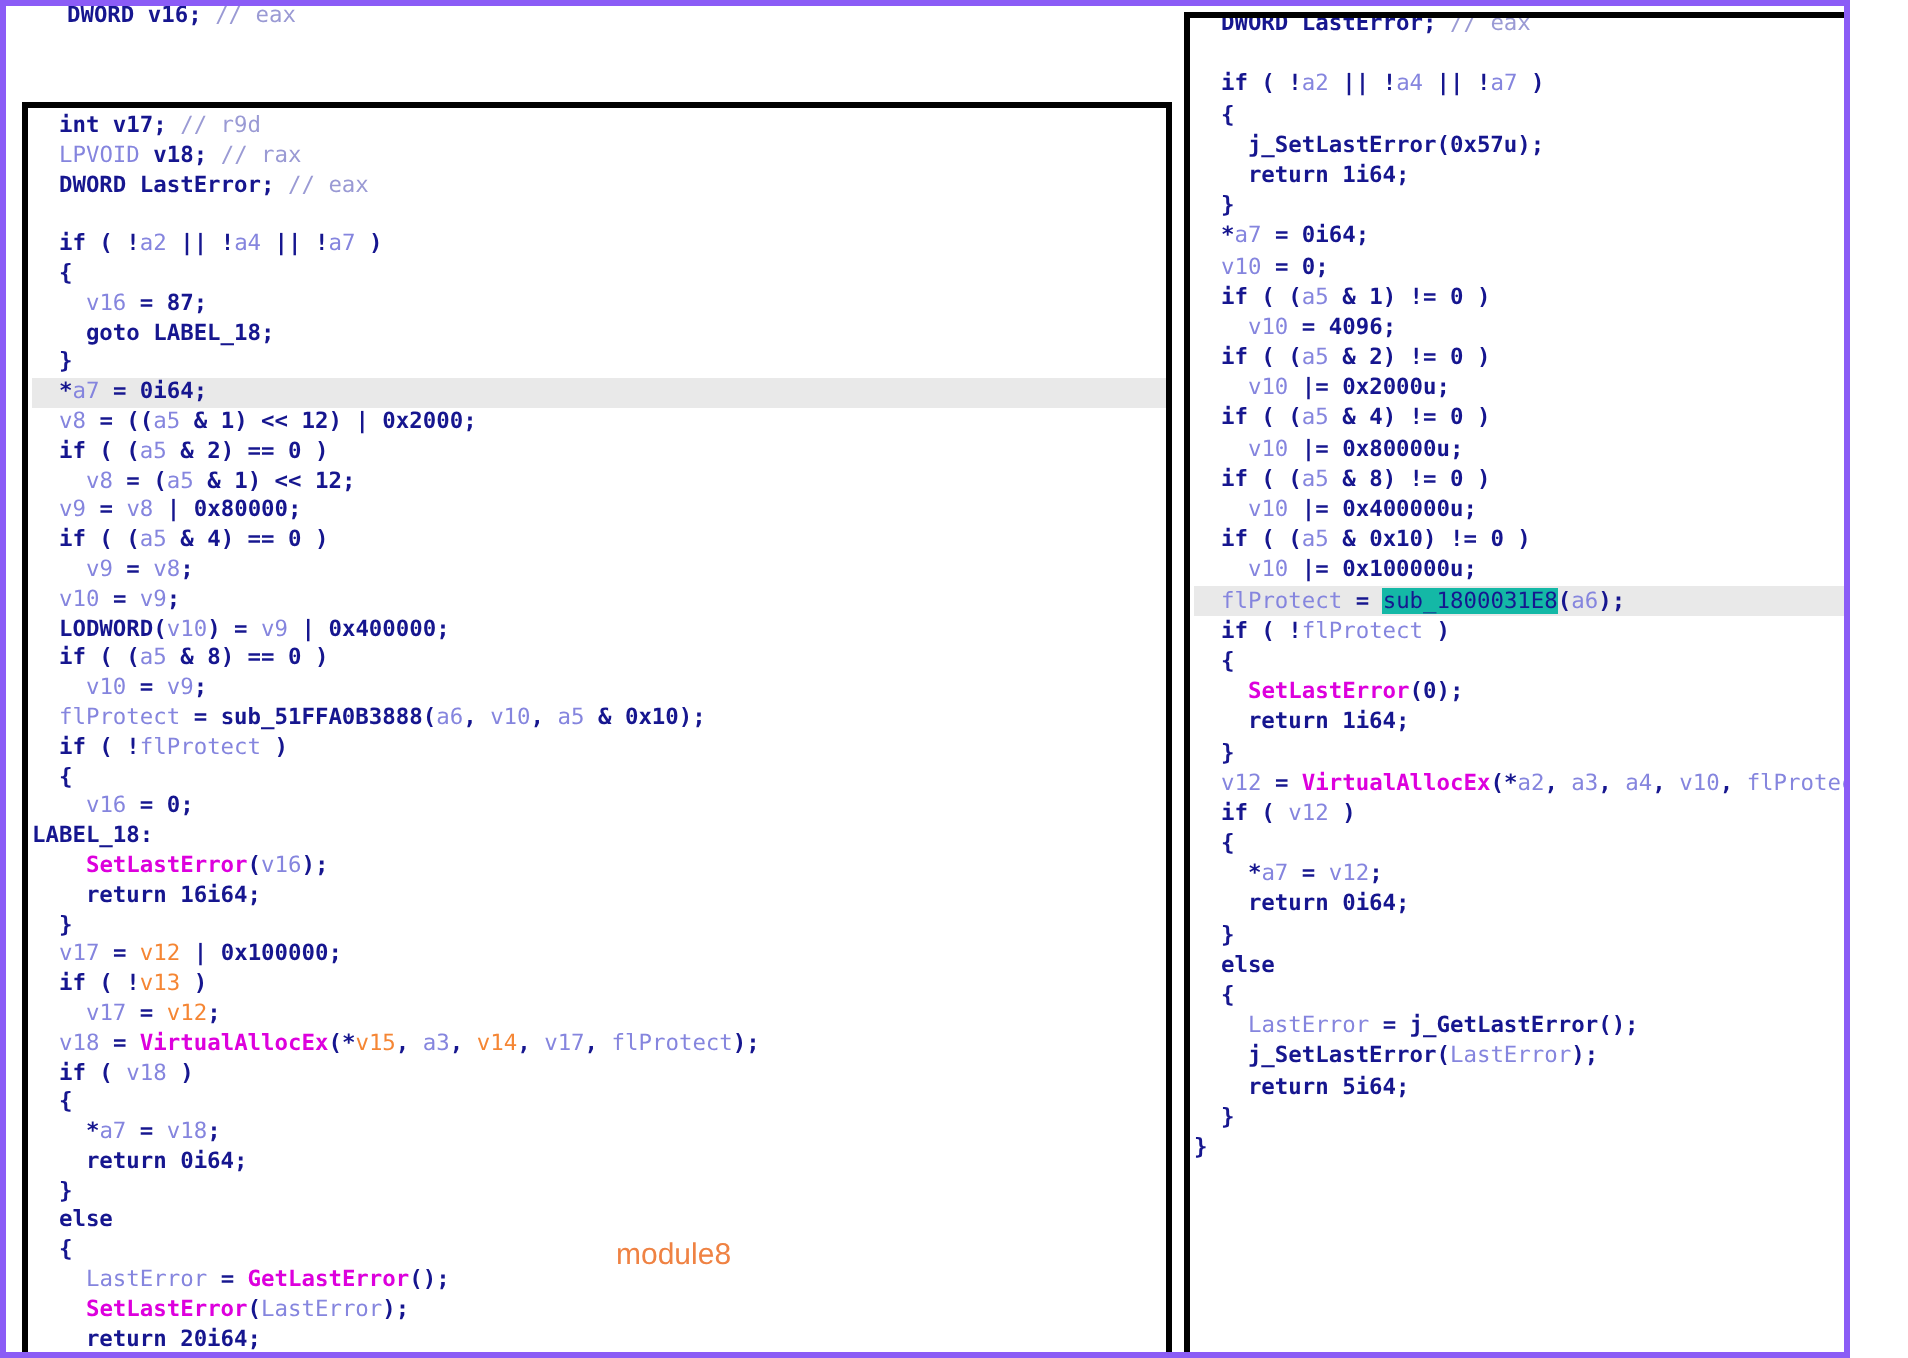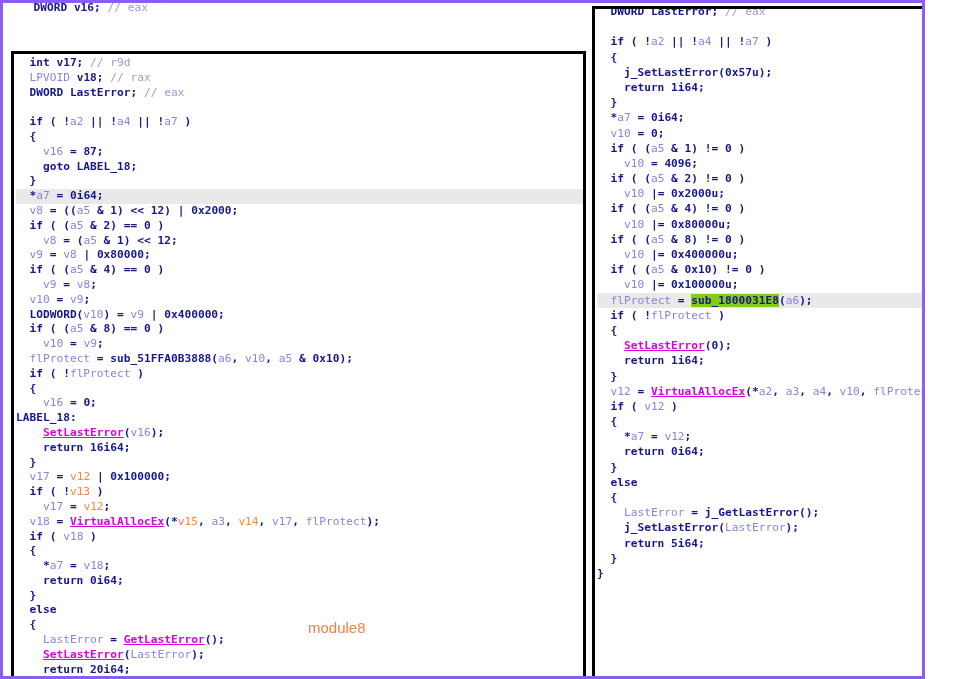--- a/index.html
+++ b/index.html
@@ -19,23 +19,23 @@
     color:#16168f;
     white-space:pre;
   }
   .line{white-space:pre;min-height:1em;}
   .left-code .line{line-height:14.8px;height:14.8px;}
   .right-code .line{line-height:15.2px;height:15.2px;}
   .line.hl{background:#e9e9e9;}
   .tok-k{color:#16168f;font-weight:bold;}
   .tok-v{color:#8585de;font-weight:normal;}
   .tok-c{color:#9a9ad4;font-weight:normal;}
-  .tok-f{color:#dd00dd;font-weight:bold;text-decoration:underline;}
+  .tok-f{color:#dd00dd;font-weight:bold;}
   .tok-o{color:#f58634;font-weight:normal;}
-  .tok-y{color:#16168f;font-weight:bold;background:#84cc16;margin-top:20px;}
+  .tok-y{color:#16168f;font-weight:normal;background:#14b8a6;margin-top:20px;}
 
   
   .clip-left{
     position:absolute;left:15px;top:-4px;z-index:1;
   }
   .pane{
     position:absolute;
     background:#ffffff;
     border:3px solid #000000;
     box-sizing:border-box;

